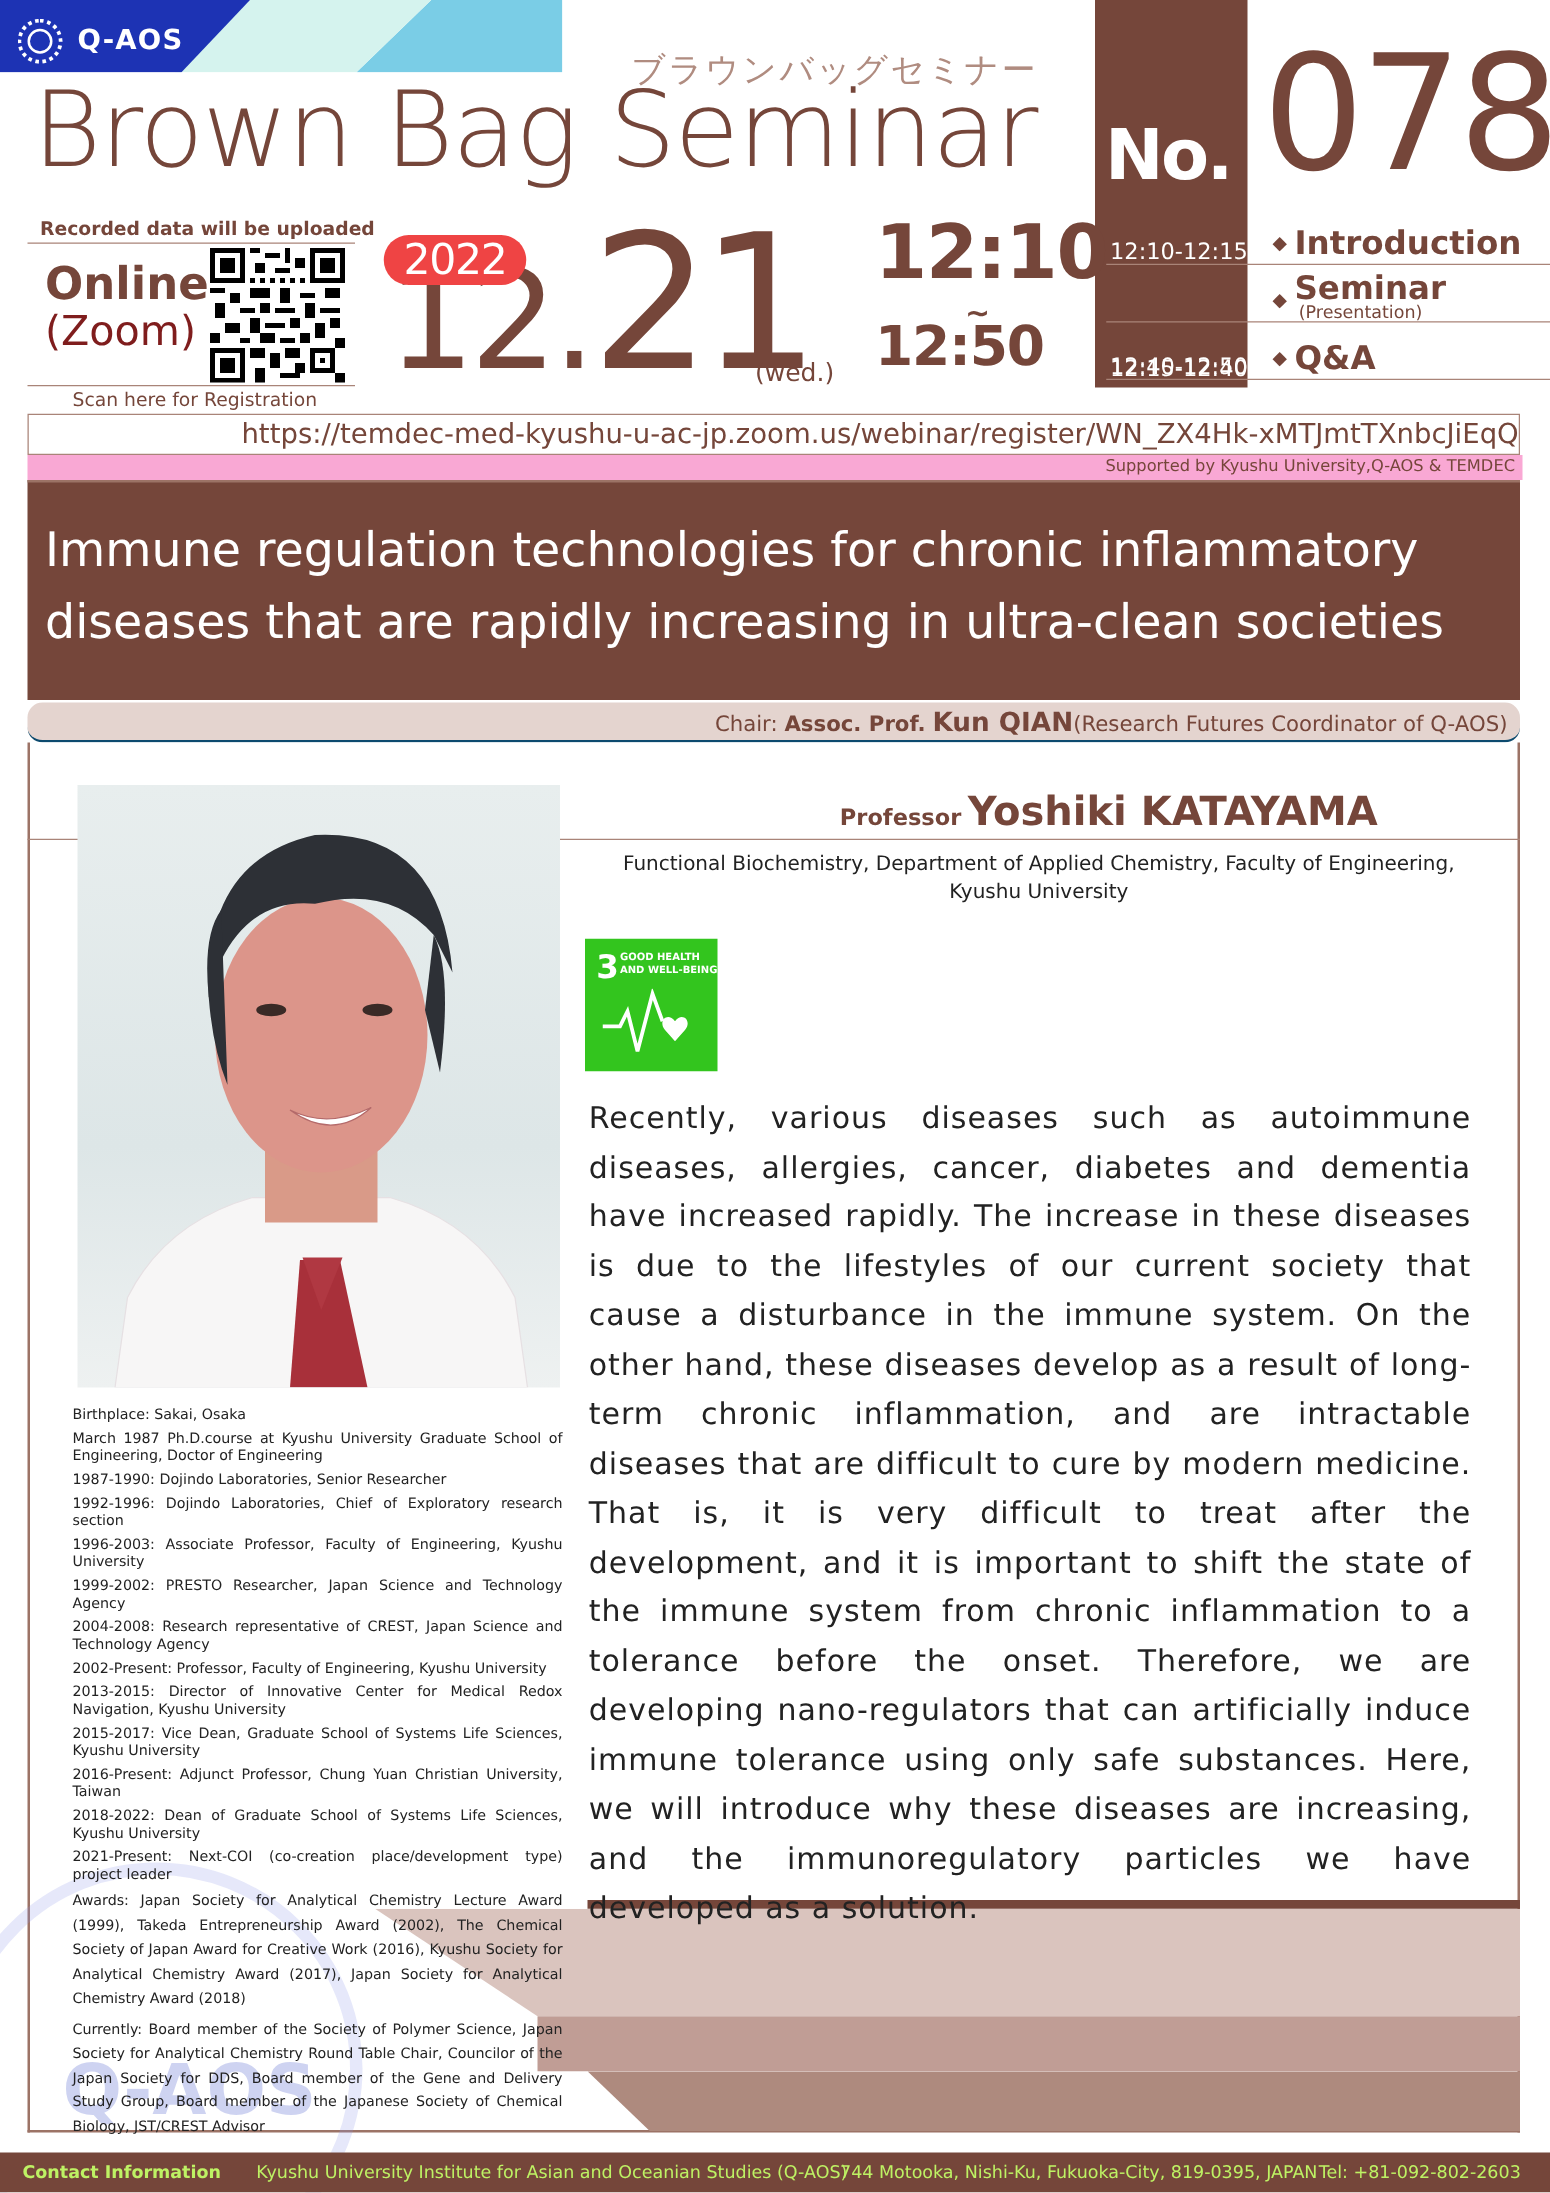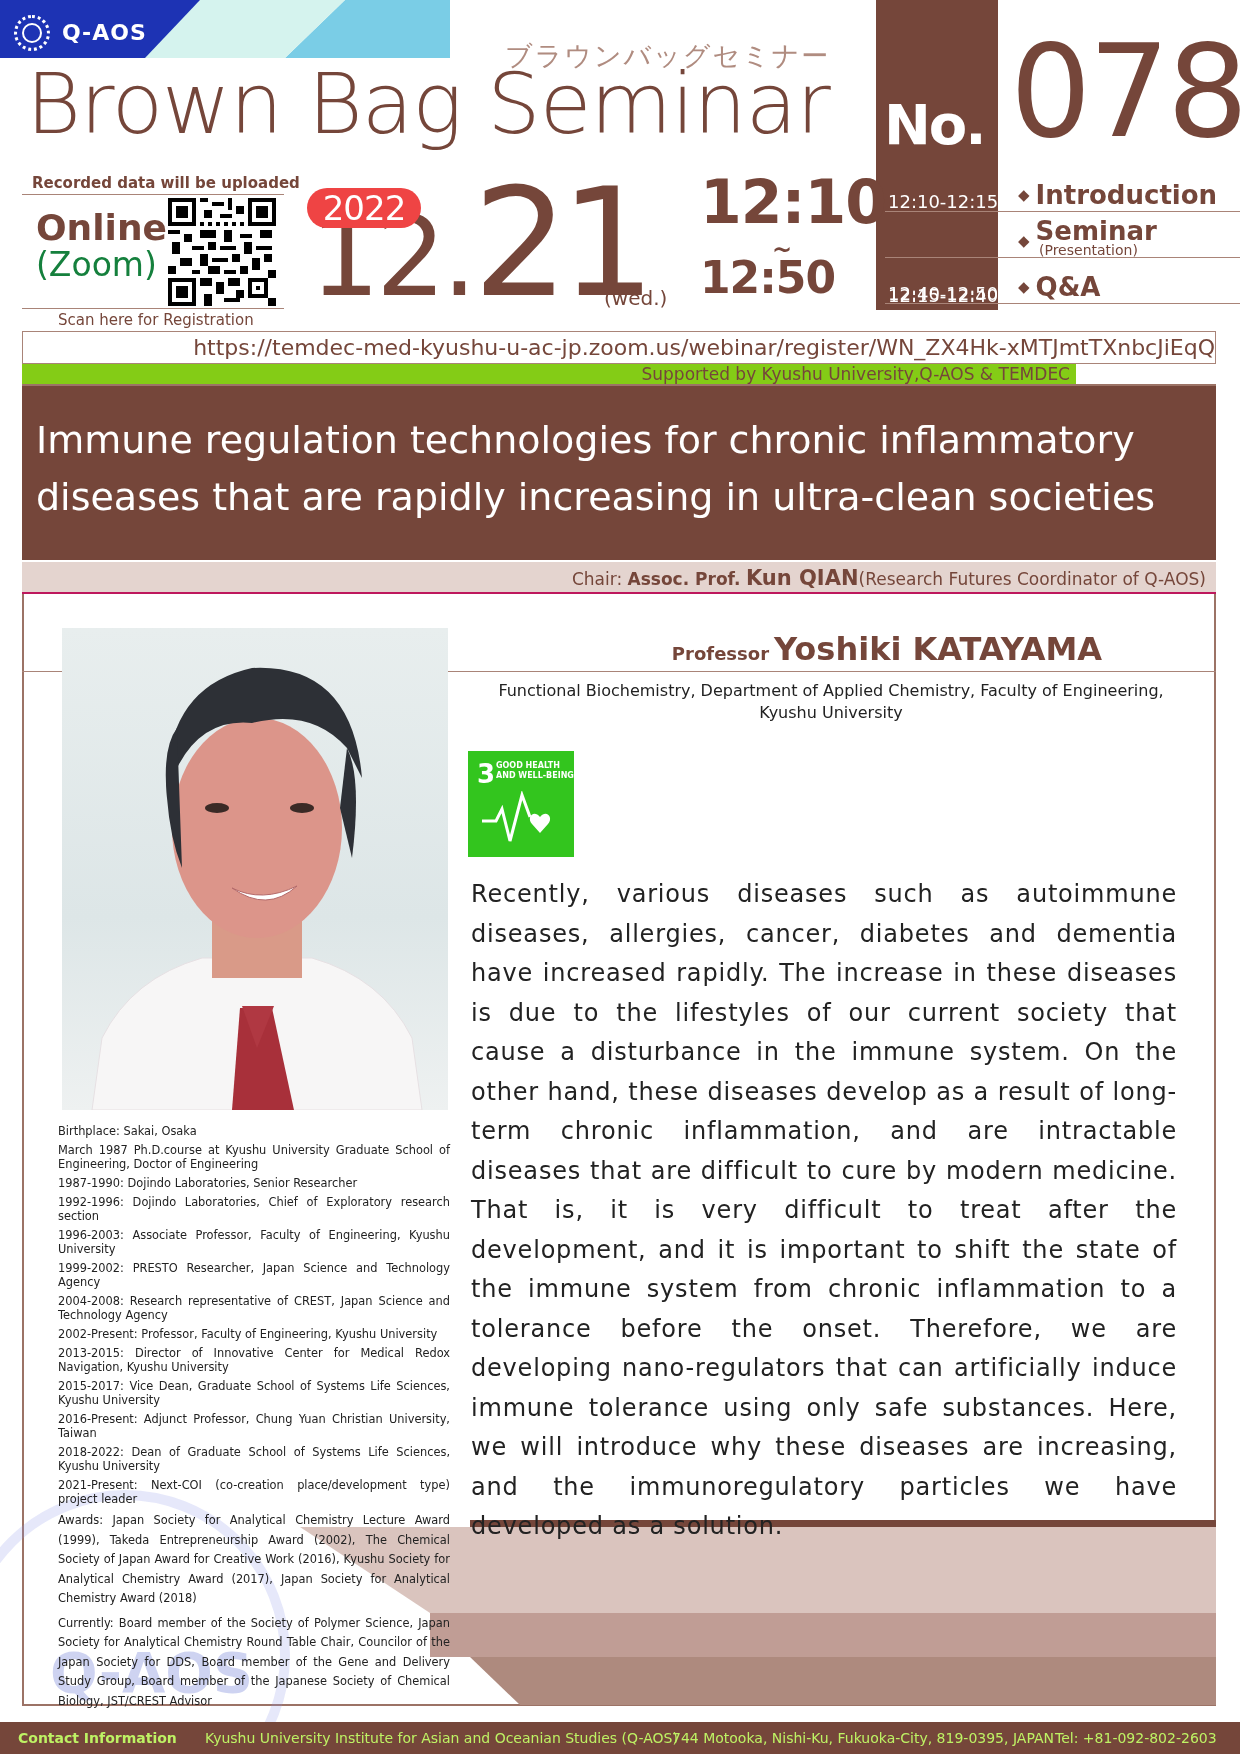--- a/index.html
+++ b/index.html
@@ -34,48 +34,48 @@
   .sched-time { left:888px; font-size:18px; color:#ffffff; }
   .sched-line { height:1px; background:#a98478; }
   .sched-item { left:1018px; font-size:26px; font-weight:bold; color:#75463a; }
   .sched-item .dia { font-size:15px; vertical-align:4px; margin-right:6px; }
   .sched-sub { left:1039px; top:242px; font-size:14px; color:#75463a; }
 
   
   .rec { left:32px; top:174px; font-size:15px; font-weight:bold; color:#75463a; }
   .rec-line { left:22px; top:194px; width:262px; height:1px; background:#a98478; }
   .online { left:36px; top:210px; font-size:36px; font-weight:bold; color:#75463a; line-height:1; }
-  .zoom-lbl { left:36px; top:248px; font-size:33px; color:#15803d; line-height:1; }
+  .zoom-lbl { left:36px; top:248px; font-size:33px; color:#7f1d1d; line-height:1; }
   .qr { left:168px; top:198px; width:108px; height:108px; background:#fff; }
   .scan-line { left:22px; top:308px; width:262px; height:1px; background:#a98478; }
   .scan { left:58px; top:311px; font-size:15px; color:#75463a; }
 
   
   .year { left:307px; top:188px; width:114px; height:40px; border-radius:20px; background:#ef4444;
     color:#fff; font-size:34px; text-align:center; line-height:40px; letter-spacing:-1px; }
   .date { left:310px; top:168px; font-size:150px; color:#75463a; line-height:1; letter-spacing:-8px; }
   .date .small { font-size:110px; letter-spacing:-4px; }
   .wday { left:604px; top:286px; font-size:20px; color:#75463a; }
   .time1 { left:700px; top:172px; font-size:60px; font-weight:bold; color:#75463a; line-height:1; letter-spacing:-1px; }
   .tilde { left:772px; top:236px; font-size:24px; font-weight:bold; color:#75463a; }
   .time2 { left:700px; top:256px; font-size:44px; font-weight:bold; color:#75463a; line-height:1; letter-spacing:-1px; }
 
   
   .url-box { left:22px; top:331px; width:1194px; height:33px; border:1px solid #a98478;
     background:#fff; text-align:right; font-size:22px; line-height:31px; color:#75463a; }
-  .support { left:22px; top:364px; width:1054px; height:20px; background:#84cc16;
-    text-align:right; font-size:17px; line-height:20px; padding-right:6px; color:#75463a; }
+  .support { left:22px; top:364px; width:1196px; height:20px; background:#f9a8d4;
+    text-align:right; font-size:13px; line-height:20px; padding-right:6px; color:#75463a; }
 
   
   .title-box { left:22px; top:384px; width:1194px; height:176px; background:#75463a;
     border-top:2px solid #9c7366; }
   .title-text { left:36px; top:412px; width:1180px; font-size:38px; color:#ffffff; line-height:57px; }
   .chair-bar { left:22px; top:562px; width:1194px; height:32px; background:#e4d4cf;
     text-align:right; padding-right:10px; font-size:17px; line-height:32px; color:#75463a;
-    border-bottom:2px solid #be185d; }
+    border-bottom:2px solid #0c4a6e;border-radius:12px; }
   .chair-bar b { font-weight:bold; }
   .chair-bar .big { font-size:21px; font-weight:bold; }
 
   
   .frame { left:22px; top:594px; width:1194px; height:1112px; border-left:2px solid #9c7366;
     border-right:2px solid #9c7366; border-bottom:2px solid #9c7366; }
   .photo { left:62px; top:628px; width:386px; height:482px;
     background: linear-gradient(180deg, #e8eeee 0%, #dde6e7 60%, #eef1f1 100%); overflow:hidden; }
   .name-line { left:22px; top:671px; width:1194px; height:1px; background:#a98478; }
 

